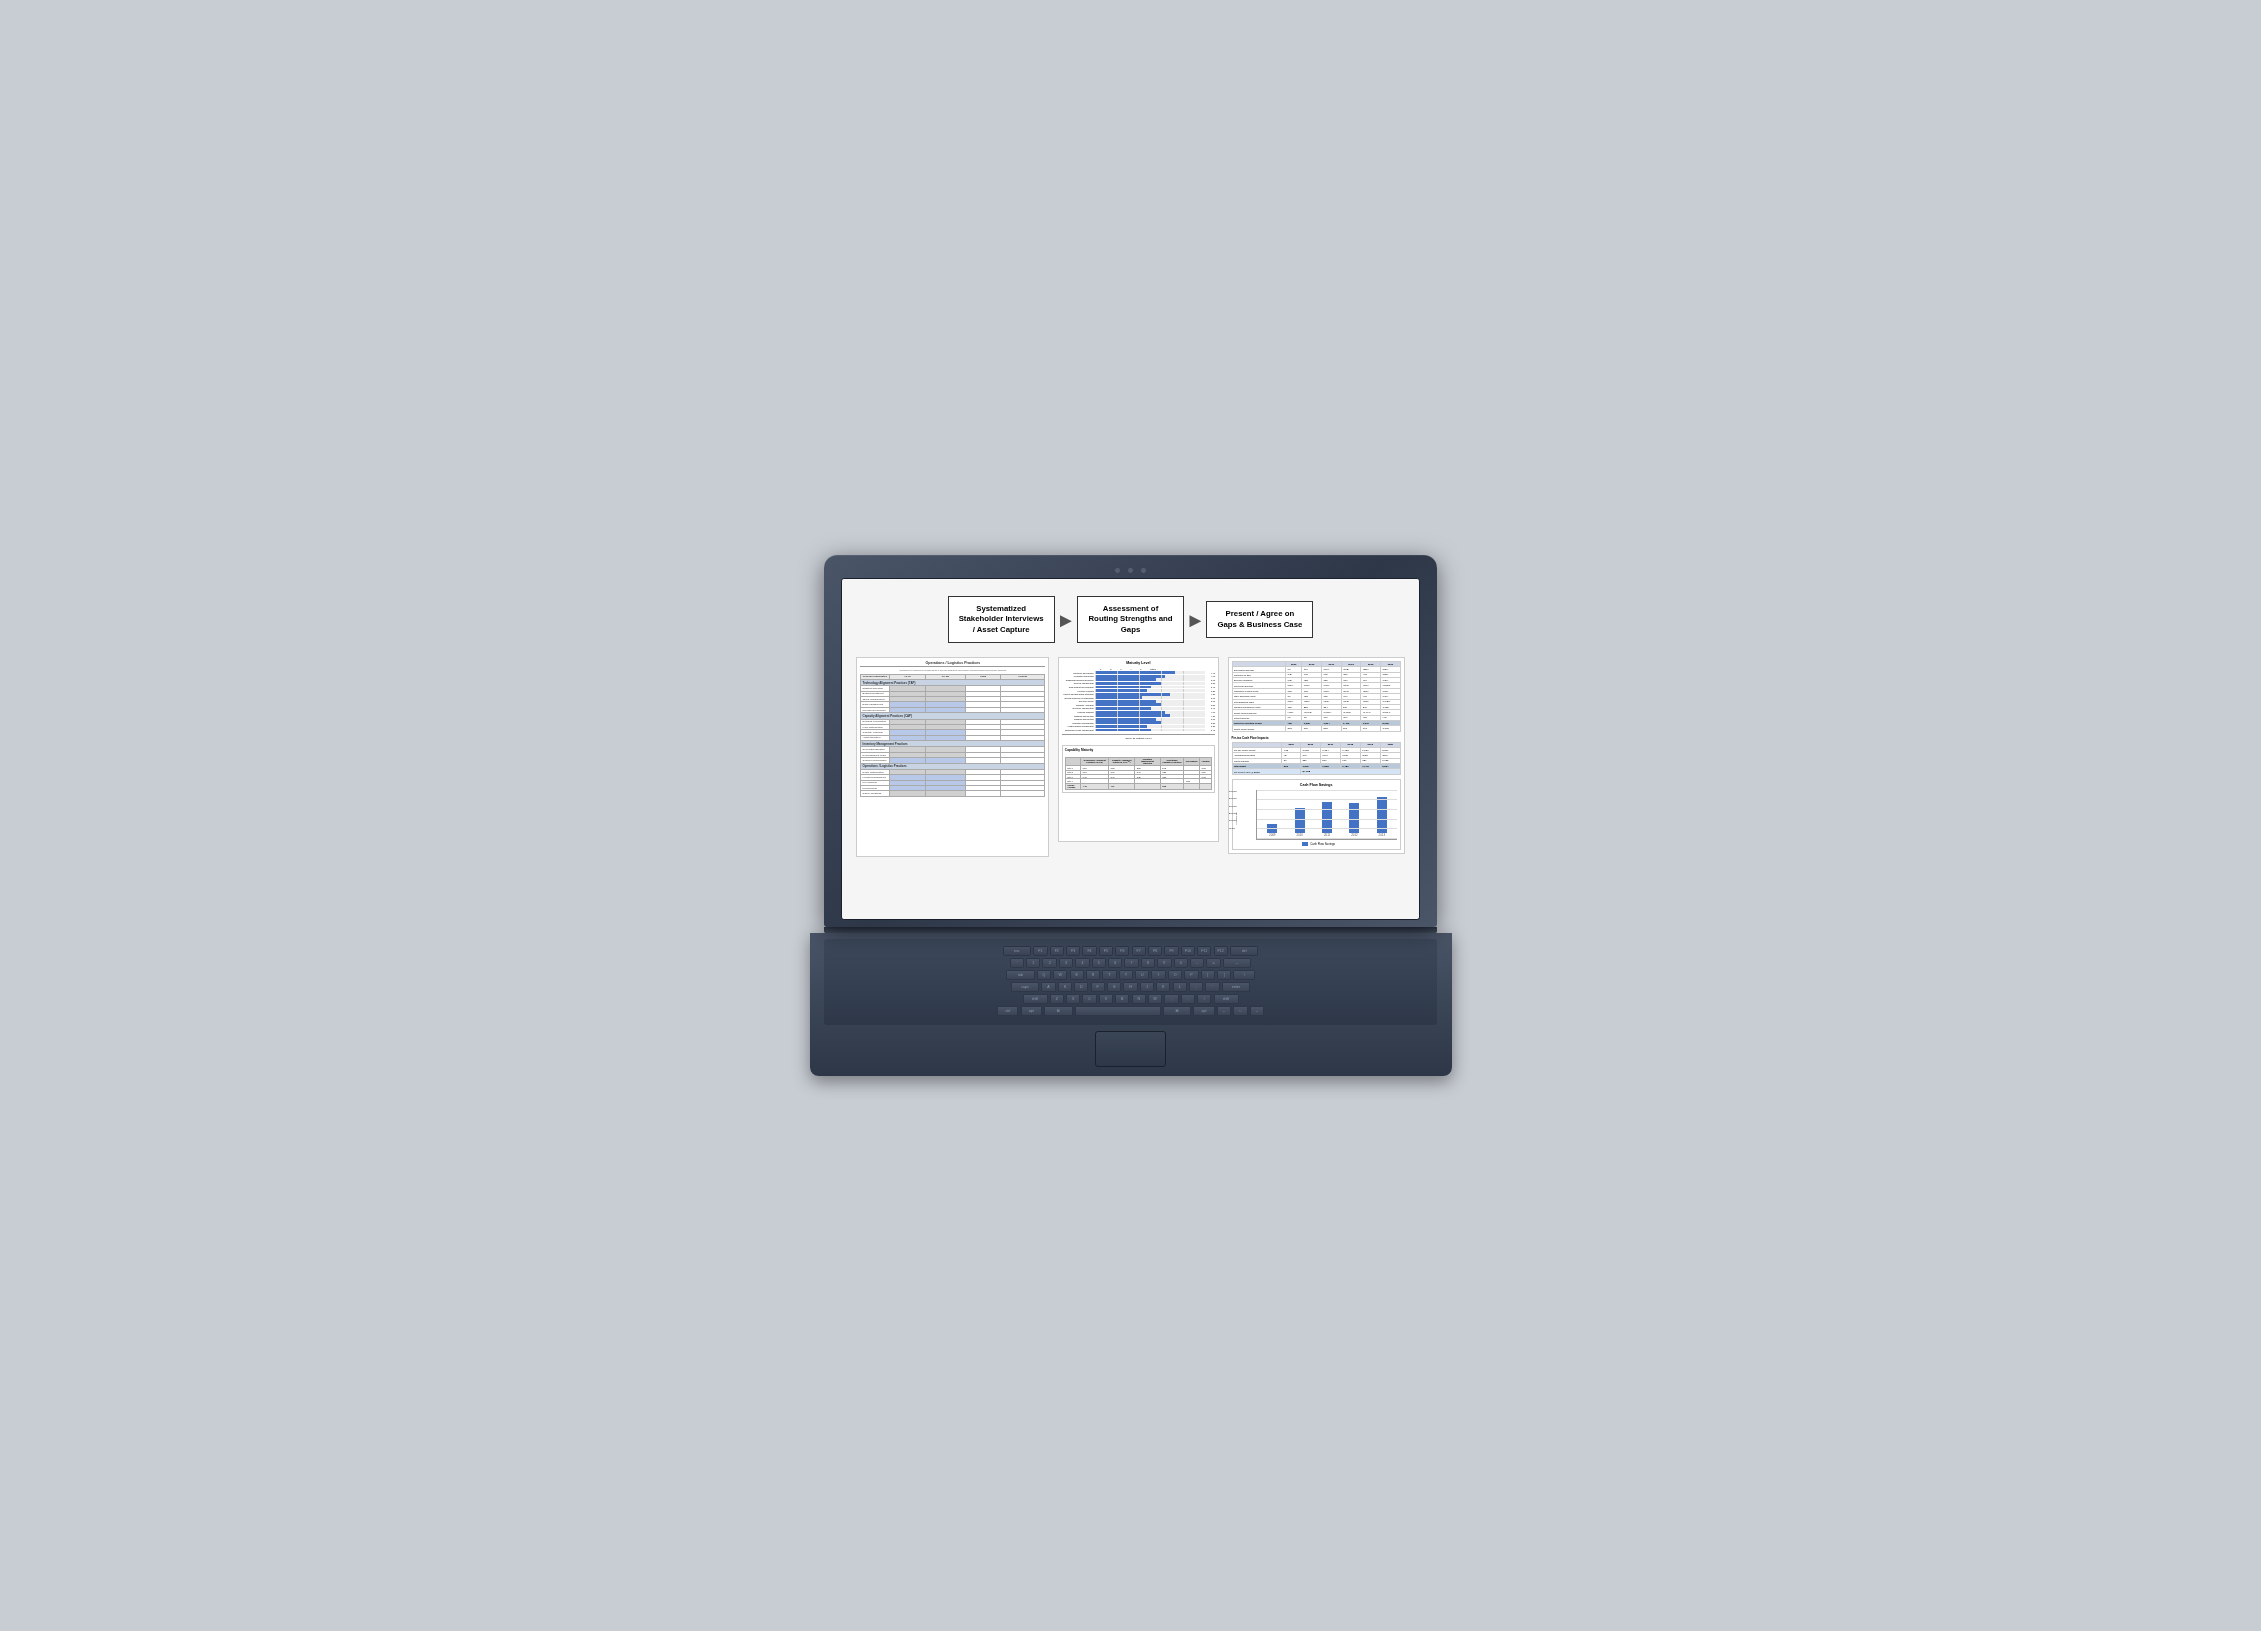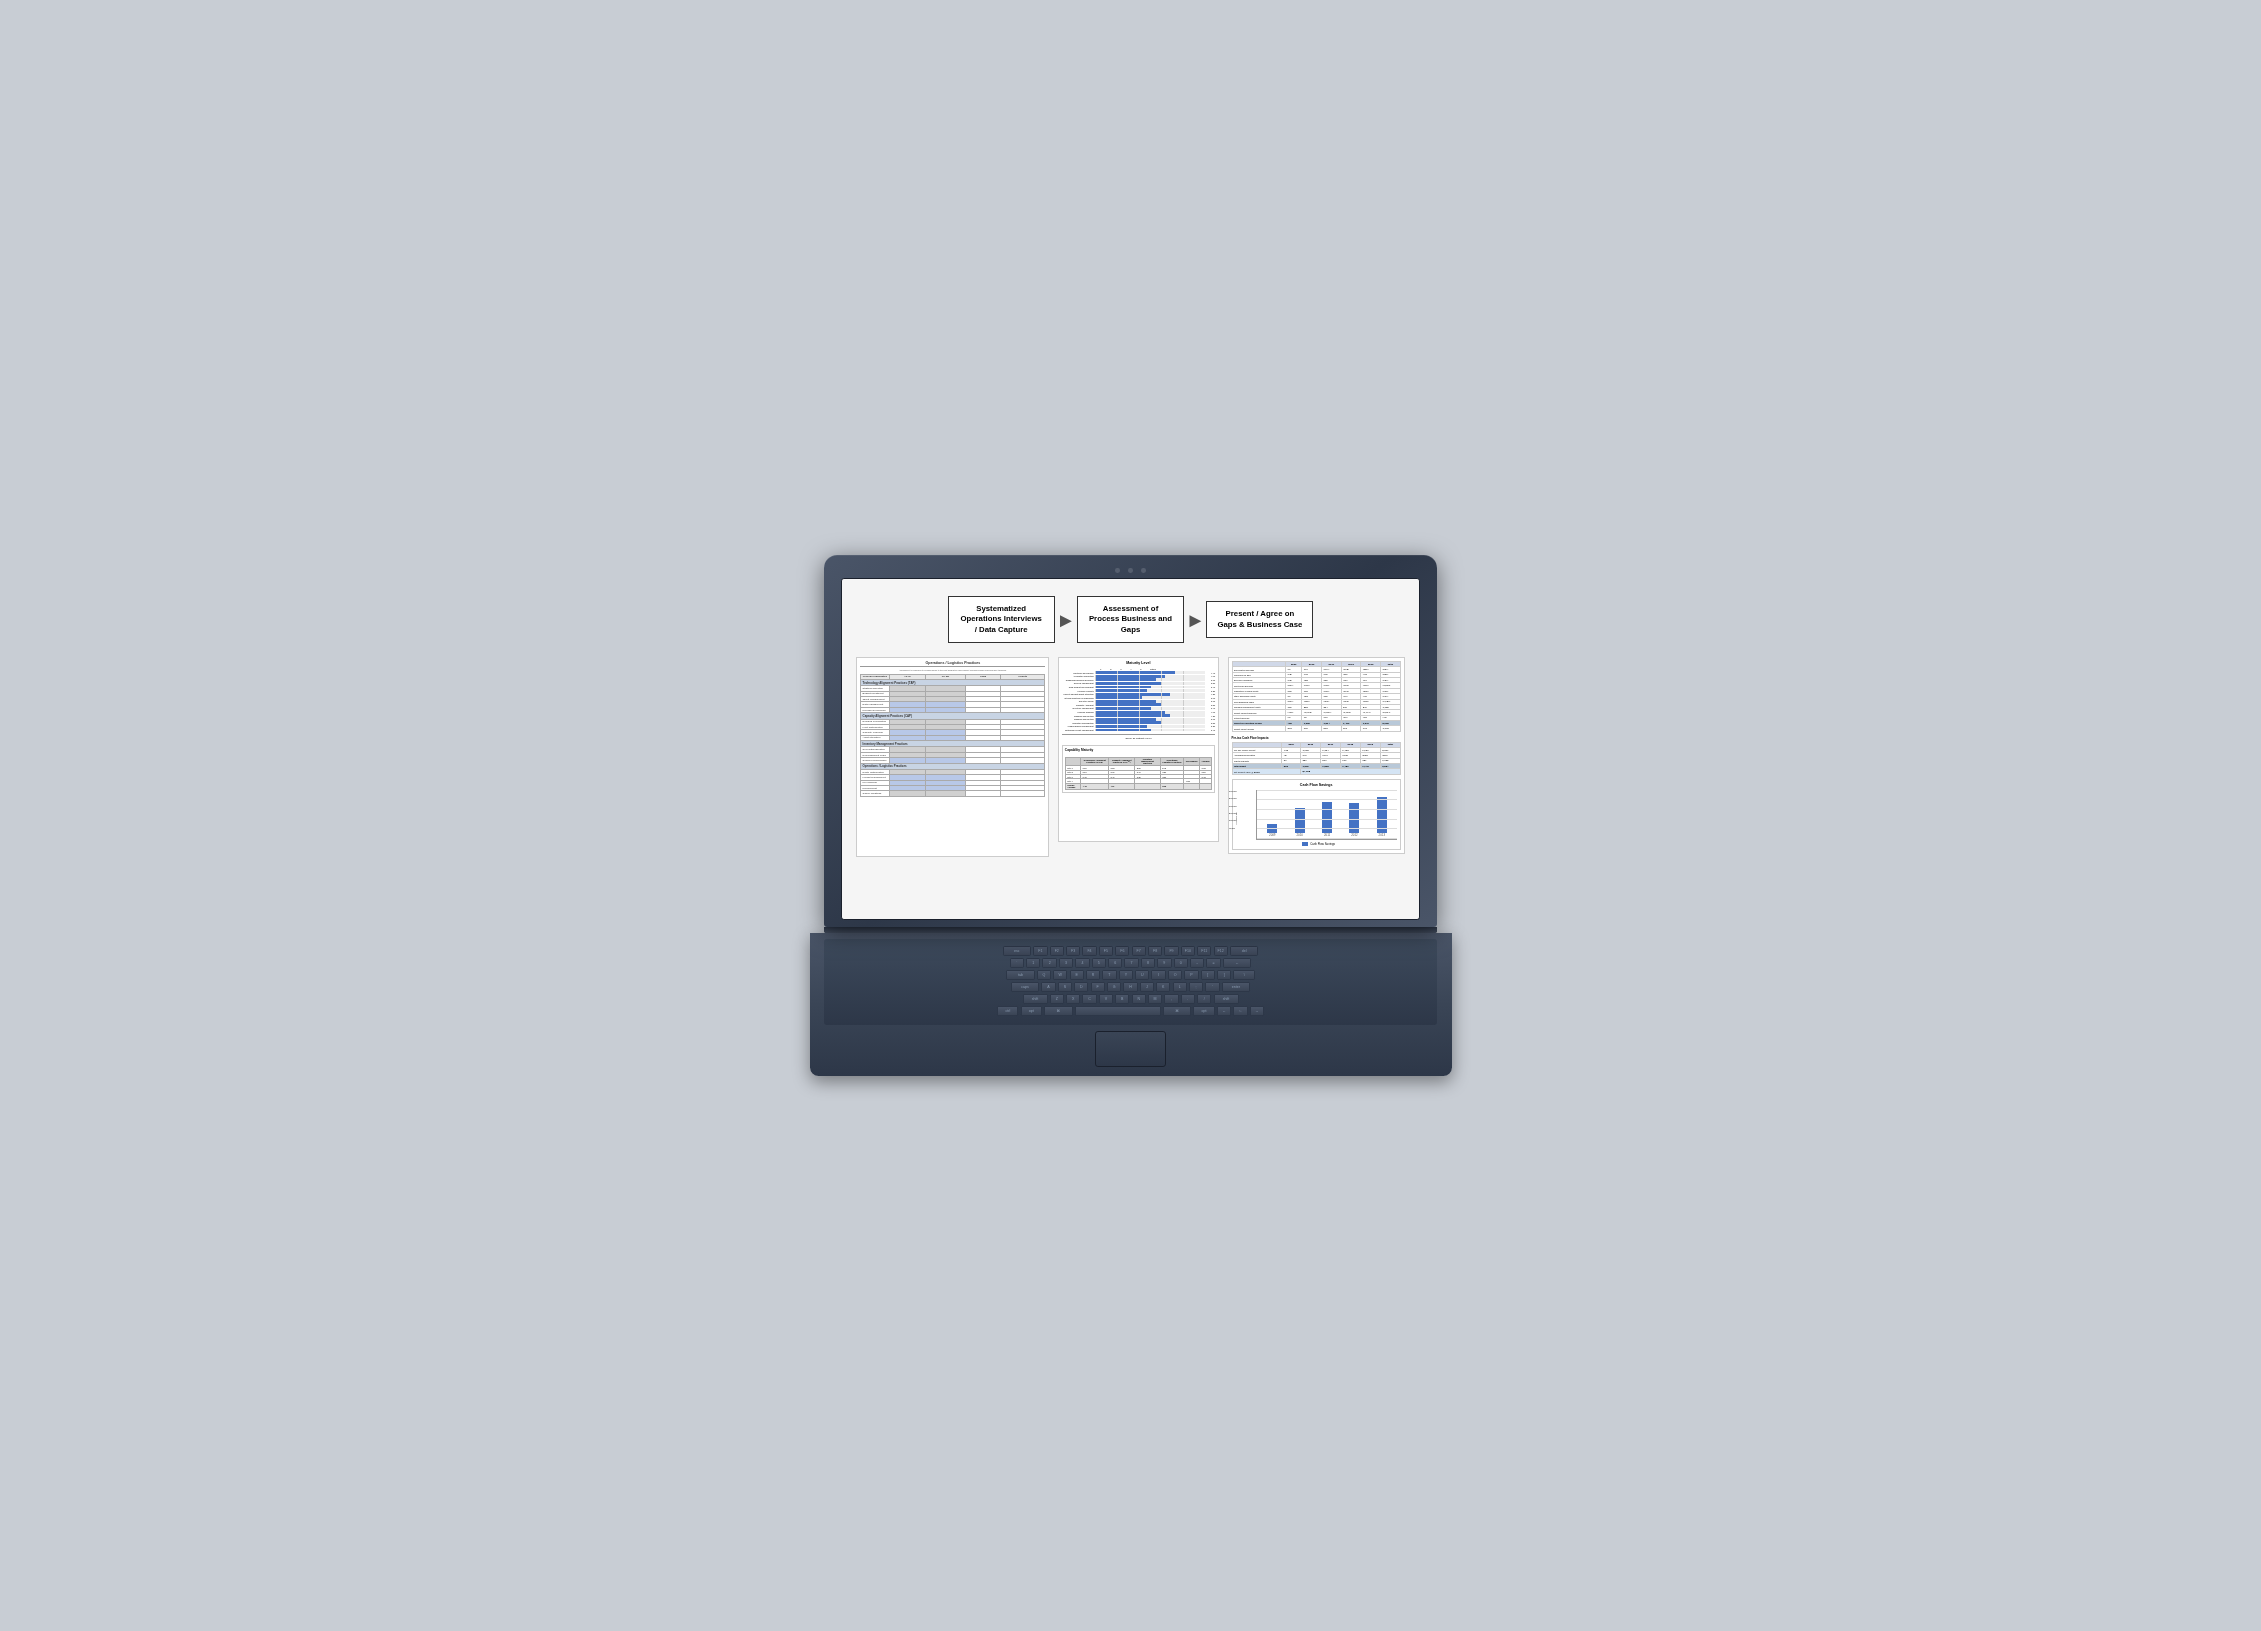--- a/index.html
+++ b/index.html
@@ -356,25 +356,25 @@
     <div class="camera-area">
       <div class="camera-dot"></div>
       <div class="camera-dot"></div>
       <div class="camera-dot"></div>
     </div>
 
     <div class="screen">
 
       <div class="workflow-header">
         <div class="step-box">
-          <span>Systematized Operations Interviews / Data Capture</span>
+          <span>Systematized Stakeholder Interviews / Asset Capture</span>
         </div>
         <div class="arrow">▶</div>
         <div class="step-box">
-          <span>Assessment of Process Business and Gaps</span>
+          <span>Assessment of Routing Strengths and Gaps</span>
         </div>
         <div class="arrow">▶</div>
         <div class="step-box">
           <span>Present  / Agree on Gaps &amp; Business Case</span>
         </div>
       </div>
 
       <div class="content-area">
 
         <div class="document-preview" style="min-height:200px; flex:1.2;">

